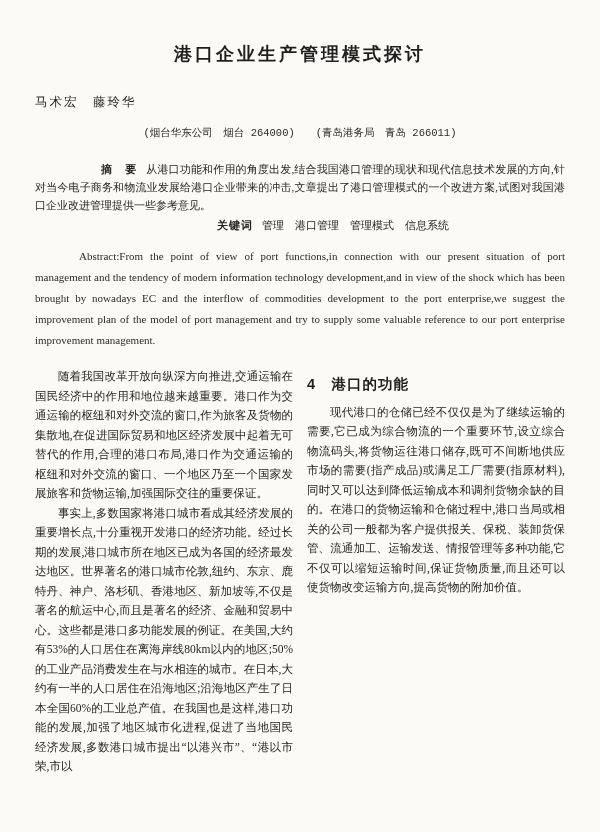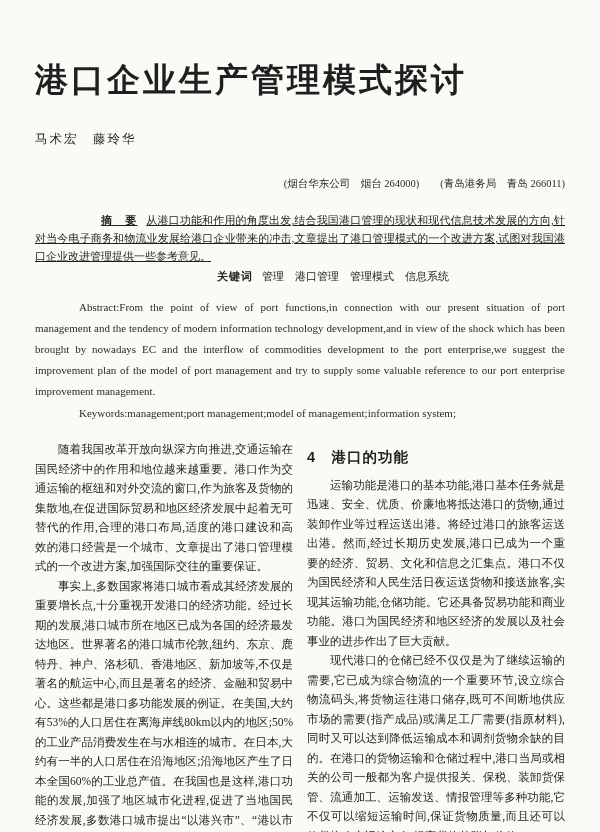--- a/index.html
+++ b/index.html
@@ -9,44 +9,45 @@
     color:#1f1f1f;
     font-family:"Liberation Serif","DejaVu Serif",serif;
   }
   .page {
     width:600px; height:832px;
     padding:30px 35px 0 35px;
     overflow:hidden;
     background:#fbfaf6;
   }
   .title {
-    margin-top:28px;
-    font-size:33px;
+    margin-top:12px;
+    text-align:center;
+    font-size:18px;
     font-weight:bold;
     letter-spacing:3px;
   }
   .authors {
     margin-top:28px;
     font-size:12.5px;
     letter-spacing:2px;
   }
   .affiliations {
-    margin-top:29px;
-    text-align:right;
+    margin-top:15px;
+    text-align:center;
     font-size:10.5px;
     color:#2a2a2a;
+    font-family:Liberation Mono, monospace;
   }
   .abs-cn {
     margin-top:20px;
     font-size:11px;
     line-height:18px;
     text-align:justify;
     text-indent:6em;
     word-break:break-all;
-    text-decoration:underline;
   }
   .kw-cn {
     margin-top:2px;
     font-size:11px;
     line-height:18px;
     text-indent:6em;
     text-align:center;
   }
   .lbl-cn { font-weight:bold; letter-spacing:1px; margin-right:0.8em; font-family:"Liberation Sans","DejaVu Sans",sans-serif; }
   .abs-en {
@@ -97,31 +98,29 @@
   <div class="authors">马术宏　藤玲华</div>
 
   <div class="affiliations">(烟台华东公司　烟台 264000)　　(青岛港务局　青岛 266011)</div>
 
   <p class="abs-cn"><span class="lbl-cn">摘　要</span><span>从港口功能和作用的角度出发,结合我国港口管理的现状和现代信息技术发展的方向,针对当今电子商务和物流业发展给港口企业带来的冲击,文章提出了港口管理模式的一个改进方案,试图对我国港口企业改进管理提供一些参考意见。</span></p>
 
   <p class="kw-cn"><span class="lbl-cn">关键词</span><span>管理　港口管理　管理模式　信息系统</span></p>
 
   <p class="abs-en"><span class="lbl-en">Abstract</span><span>:From the point of view of port functions,in connection with our present situation of port management and the tendency of modern information technology development,and in view of the shock which has been brought by nowadays EC and the interflow of commodities development to the port enterprise,we suggest the improvement plan of the model of port management and try to supply some valuable reference to our port enterprise improvement management.</span></p>
 
-  <p class="kw-en"><span class="lbl-en">Keywords</span><span>:management;port management;model of management;information system;</span></p>
 
   <div class="columns">
 
     <div class="col">
-      <p>随着我国改革开放向纵深方向推进,交通运输在国民经济中的作用和地位越来越重要。港口作为交通运输的枢纽和对外交流的窗口,作为旅客及货物的集散地,在促进国际贸易和地区经济发展中起着无可替代的作用,合理的港口布局,适度的港口建设和高效的港口经营是一个城市、文章提出了港口管理模式的一个改进方案,加强国际交往的重要保证。</p>
+      <p>随着我国改革开放向纵深方向推进,交通运输在国民经济中的作用和地位越来越重要。港口作为交通运输的枢纽和对外交流的窗口,作为旅客及货物的集散地,在促进国际贸易和地区经济发展中起着无可替代的作用,合理的港口布局,港口作为交通运输的枢纽和对外交流的窗口、一个地区乃至一个国家发展旅客和货物运输,加强国际交往的重要保证。</p>
       <p>事实上,多数国家将港口城市看成其经济发展的重要增长点,十分重视开发港口的经济功能。经过长期的发展,港口城市所在地区已成为各国的经济最发达地区。世界著名的港口城市伦敦,纽约、东京、鹿特丹、神户、洛杉矶、香港地区、新加坡等,不仅是著名的航运中心,而且是著名的经济、金融和贸易中心。这些都是港口多功能发展的例证。在美国,大约有53%的人口居住在离海岸线80km以内的地区;50%的工业产品消费发生在与水相连的城市。在日本,大约有一半的人口居住在沿海地区;沿海地区产生了日本全国60%的工业总产值。在我国也是这样,港口功能的发展,加强了地区城市化进程,促进了当地国民经济发展,多数港口城市提出“以港兴市”、“港以市荣,市以</p>
     </div>
 
     <div class="col">
       <h2>4　港口的功能</h2>
-      <p>运输功能是港口的基本功能,港口基本任务就是迅速、安全、优质、价廉地将抵达港口的货物,通过装卸作业等过程运送出港。将经过港口的旅客运送出港。然而,经过长期历史发展,港口已成为一个重要的经济、贸易、文化和信息之汇集点。港口不仅为国民经济和人民生活日夜运送货物和接送旅客,实现其运输功能,仓储功能。它还具备贸易功能和商业功能。港口为国民经济和地区经济的发展以及社会事业的进步作出了巨大贡献。</p>
       <p>现代港口的仓储已经不仅仅是为了继续运输的需要,它已成为综合物流的一个重要环节,设立综合物流码头,将货物运往港口储存,既可不间断地供应市场的需要(指产成品)或满足工厂需要(指原材料),同时又可以达到降低运输成本和调剂货物余缺的目的。在港口的货物运输和仓储过程中,港口当局或相关的公司一般都为客户提供报关、保税、装卸货保管、流通加工、运输发送、情报管理等多种功能,它不仅可以缩短运输时间,保证货物质量,而且还可以使货物改变运输方向,提高货物的附加价值。</p>
 
     </div>
 
   </div>
 
 </div>
 
 </body></html>

